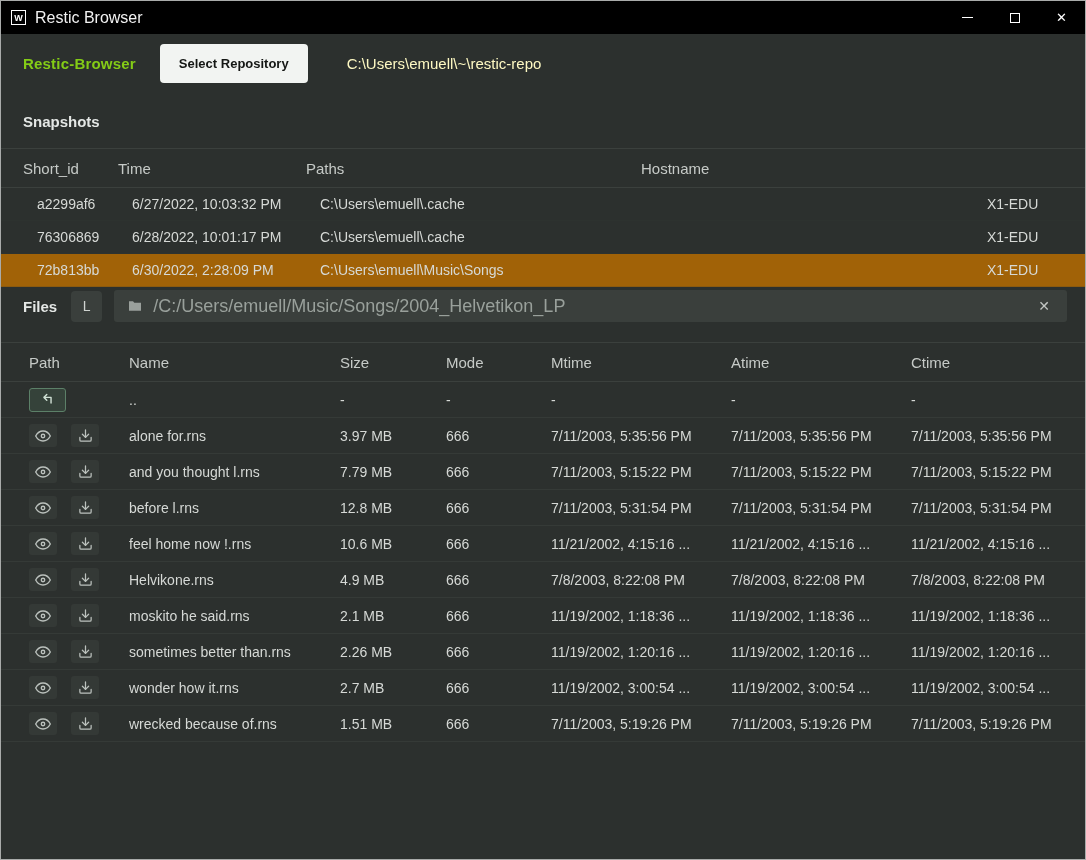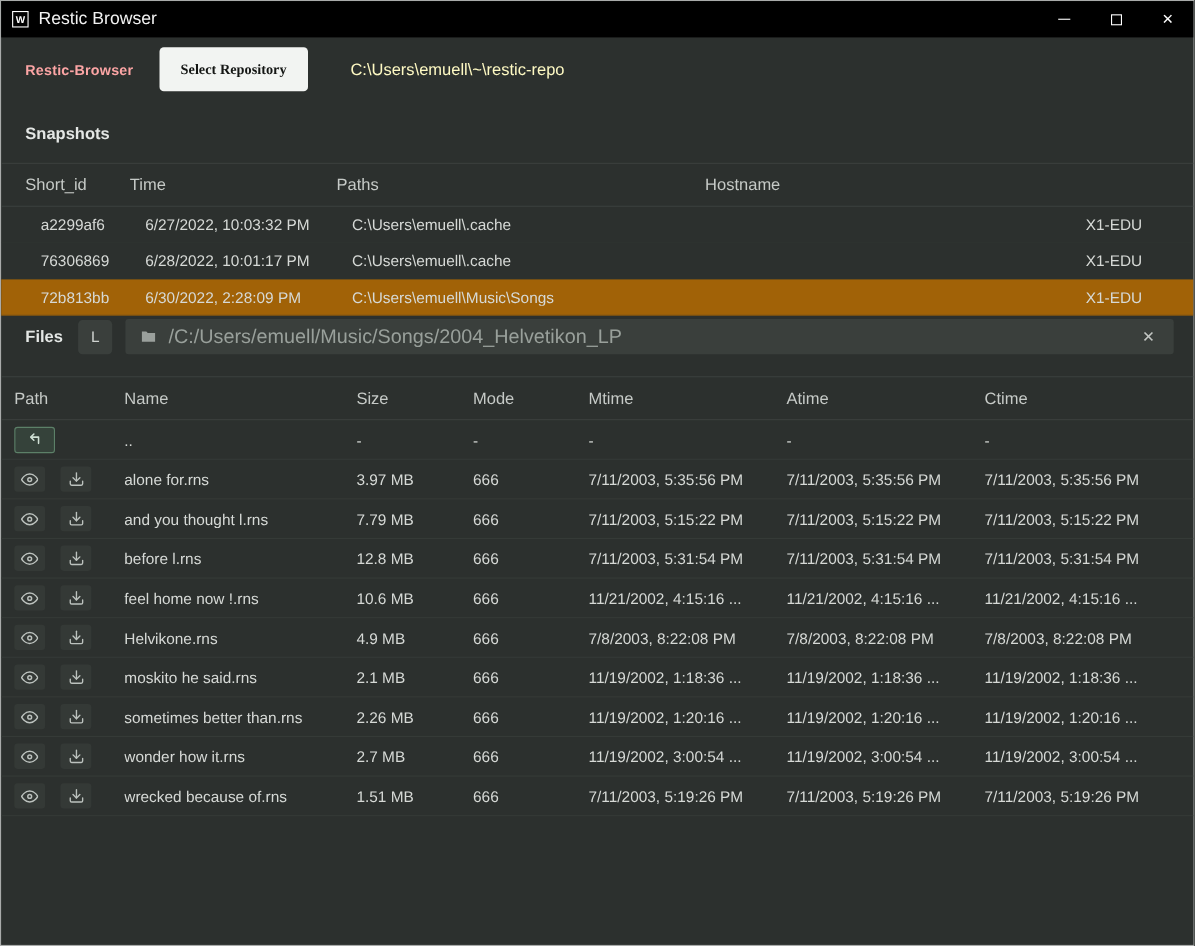--- a/index.html
+++ b/index.html
@@ -25,25 +25,25 @@
   }
   .win-title { font-size: 16px; color: #f2f2f2; }
   .tb-spacer { flex: 1; }
   .tb-btn { width: 47px; height: 33px; display: flex; align-items: center; justify-content: center; cursor: default; }
   .min-glyph { width: 11px; height: 1px; background: #fff; display: block; }
   .max-glyph { width: 10px; height: 10px; border: 1px solid #fff; display: block; }
   .close-glyph { font-size: 13px; color: #fff; line-height: 1; }
 
   
   .header { height: 58px; flex: none; display: flex; align-items: center; padding: 0 22px; }
-  .app-title { font-size: 13px; font-weight: bold; color: #fca5a5; margin-right: 24px; letter-spacing: .2px; }
+  .app-title { font-size: 15px; font-weight: bold; color: #84cc16; margin-right: 24px; letter-spacing: .2px; }
   .select-repo {
     background: #f2f4f2; color: #141614;
     border: none; border-radius: 4px;
-    font-family: Liberation Serif, serif; font-size: 13px; font-weight: bold;
+    font-family: Liberation Sans, sans-serif; font-size: 13px; font-weight: bold;
     padding: 12px 19px; margin-right: 39px; cursor: pointer;
   }
   .repo-path { color: #fef9c3; font-size: 15px; }
 
   
   .section-heading { padding: 21px 22px 18px; font-size: 15px; font-weight: bold; color: #e4e7e5; }
 
   
   .t-head { color: #c6cac7; font-size: 15px; border-top: 1px solid #3b403d; border-bottom: 1px solid #3b403d; }
   .t-head > div { display: flex; align-items: center; }
@@ -66,21 +66,21 @@
   }
   .path-bar {
     flex: 1; height: 32px; background: #3a3f3c; border-radius: 3px;
     display: flex; align-items: center; padding: 0 13px; gap: 10px; cursor: text;
   }
   .path-text { flex: 1; color: #99a09b; font-size: 18px; white-space: nowrap; overflow: hidden; }
   .clear-btn { color: #c2c6c3; font-size: 14px; line-height: 1; cursor: pointer; padding: 2px 4px; }
 
   
   .files-table { margin-top: 12px; }
-  .file-grid { display: grid; grid-template-columns: 100px 211px 106px 105px 180px 180px 1fr; align-items: center; padding-left: 12px; }
+  .file-grid { display: grid; grid-template-columns: 100px 211px 106px 105px 180px 180px 1fr; align-items: center; padding-left: 28px; }
   .file-head { height: 40px; }
   .file-row { height: 36px; border-bottom: 1px solid #353a37; }
   .cell-icons { display: flex; align-items: center; gap: 14px; }
   .icon-btn {
     width: 28px; height: 23px; border: none; border-radius: 3px;
     background: #343936; display: flex; align-items: center; justify-content: center;
     cursor: pointer; padding: 0;
   }
   .up-btn {
     width: 37px; height: 24px; border: 1px solid #5c8068; border-radius: 3px;

